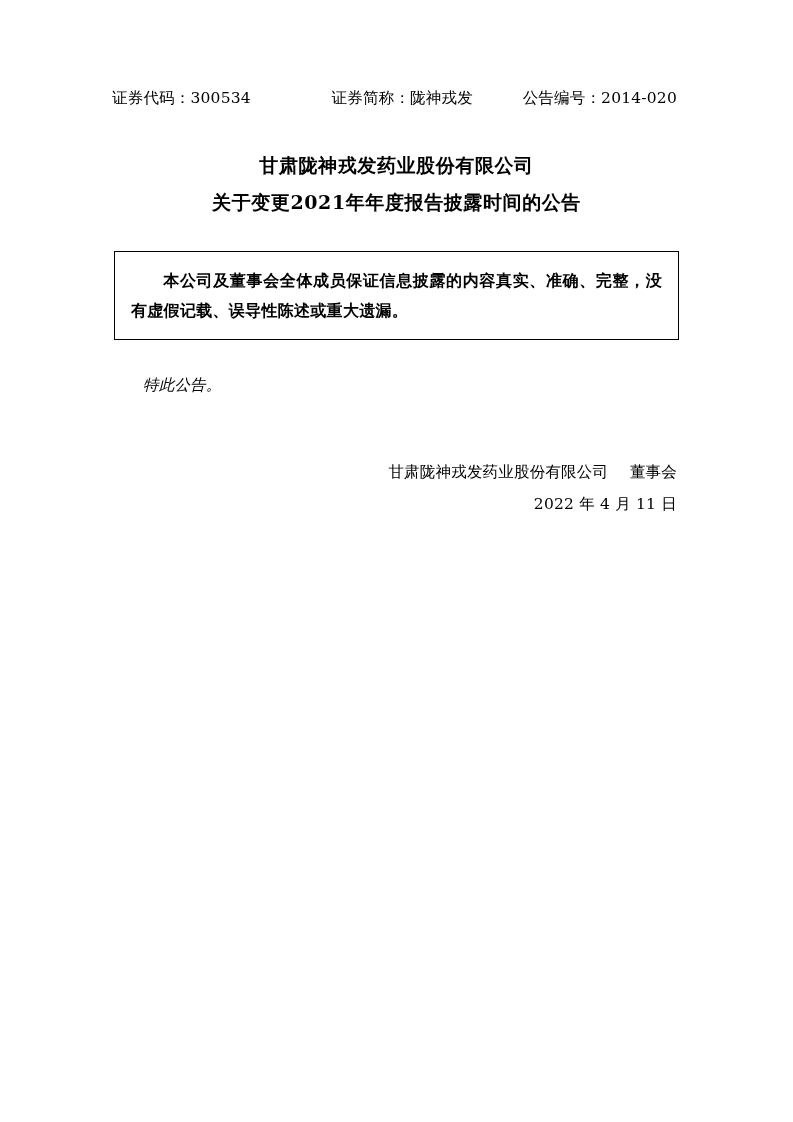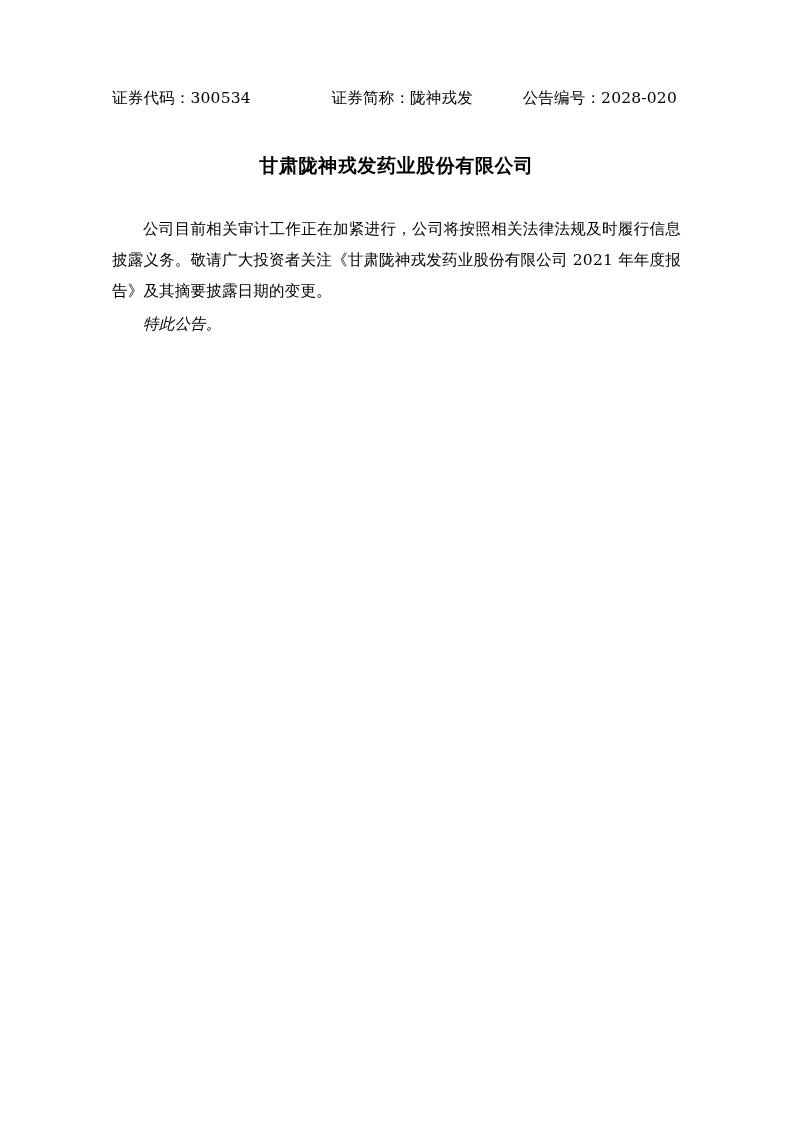--- a/index.html
+++ b/index.html
@@ -99,27 +99,36 @@
   }
 </style>
 </head>
 <body>
 
 <div class="page">
 
   <div class="header-line">
     <span class="hcell">证券代码：300534</span>
     <span class="hcell mid">证券简称：陇神戎发</span>
-    <span class="hcell">公告编号：2028-020</span>
+    <span class="hcell">公告编号：2014-020</span>
   </div>
 
   <div class="title-block">
     <div class="title-line">甘肃陇神戎发药业股份有限公司</div>
+    <div class="title-line">关于变更2021年年度报告披露时间的公告</div>
   </div>
 
+  <div class="statement-box">
+    <span class="indent"></span><span>本公司及董事会全体成员保证信息披露的内容真实、准确、完整，没有虚假记载、误导性陈述或重大遗漏。</span>
+  </div>
 
   <div class="body">
-    <p>公司目前相关审计工作正在加紧进行，公司将按照相关法律法规及时履行信息披露义务。敬请广大投资者关注《甘肃陇神戎发药业股份有限公司 2021 年年度报告》及其摘要披露日期的变更。</p>
     <p class="tight">特此公告。</p>
   </div>
 
+  <div class="signature">
+    <div class="sig-org">
+      <span>甘肃陇神戎发药业股份有限公司</span><span class="gap"></span><span>董事会</span>
+    </div>
+    <div>2022 年 4 月 11 日</div>
+  </div>
 
 </div>
 
 </body></html>

